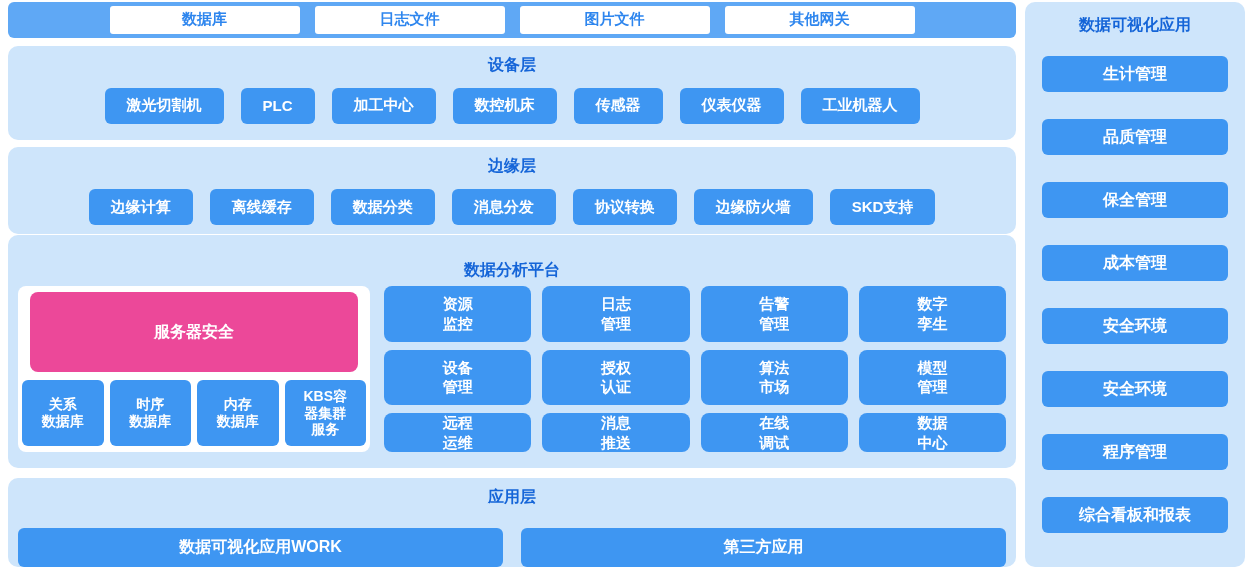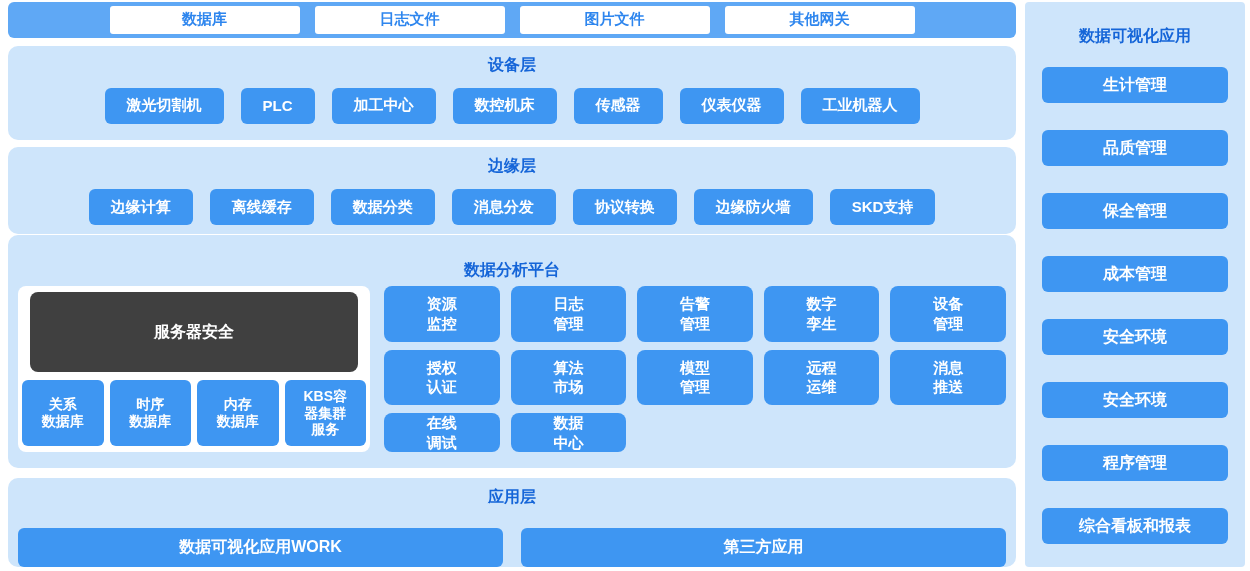--- a/index.html
+++ b/index.html
@@ -41,54 +41,54 @@
   .panel.edge   { height: 92px;  margin-top: 7px; }
 
   
   .panel.platform { height: 236px; margin-top: 1px; padding: 16px 10px; }
   .platform-body { display: flex; margin-top: 5px; height: 166px; }
   .left-white {
     width: 352px; background: #ffffff; border-radius: 8px;
     padding: 6px 4px 6px 4px; display: flex; flex-direction: column;
   }
   .server-box {
-    background: #404040; color: #fff; font-weight: bold; font-size: 16px;
+    background: #ec4899; color: #fff; font-weight: bold; font-size: 16px;
     height: 80px; margin: 0 8px 8px 8px; border-radius: 8px;
     display: flex; align-items: center; justify-content: center;
   }
   .db-row { display: grid; grid-template-columns: repeat(4, 1fr); gap: 6px; flex: 1; }
   .db-box {
     background: #3e96f2; color: #fff; font-weight: bold; font-size: 14px;
     border-radius: 6px; display: flex; align-items: center; justify-content: center;
     text-align: center; white-space: pre-line; line-height: 1.2;
   }
   .grid {
     flex: 1; margin-left: 14px; display: grid;
-    grid-template-columns: repeat(5, 1fr); grid-template-rows: 1fr 1fr;
+    grid-template-columns: repeat(4, 1fr); grid-template-rows: 1fr 1fr;
     column-gap: 11px; row-gap: 8px;
   }
   .cell {
     background: #3e96f2; color: #fff; font-weight: bold; font-size: 15px;
     border-radius: 8px; display: flex; align-items: center; justify-content: center;
     text-align: center; white-space: pre-line; line-height: 1.3;
   }
 
   
   .panel.app { height: 90px; margin-top: 10px; }
   .app-row { display: flex; gap: 18px; margin: 8px 10px 0 10px; }
   .app-btn {
     flex: 1; height: 39px; background: #3e96f2; border-radius: 6px;
     color: #fff; font-weight: bold; font-size: 16px;
     display: flex; align-items: center; justify-content: center; margin-top: 12px;
   }
 
   
   .sidebar {
-    width: 220px; height: 565px; background: #cee5fb; border-radius: 4px;
-    padding: 22px 17px; display: flex; flex-direction: column;
+    width: 220px; height: 565px; background: #cee5fb; border-radius: 10px;
+    padding: 11px 17px; display: flex; flex-direction: column;
   }
   .sidebar-title {
     text-align: center; color: #1565d8; font-weight: bold; font-size: 16px;
     margin-top: 2px; margin-bottom: 20px;
   }
   .side-btn {
     height: 36px; background: #3e96f2; border-radius: 6px;
     color: #fff; font-weight: bold; font-size: 16px;
     display: flex; align-items: center; justify-content: center;
     margin-bottom: 27px;

